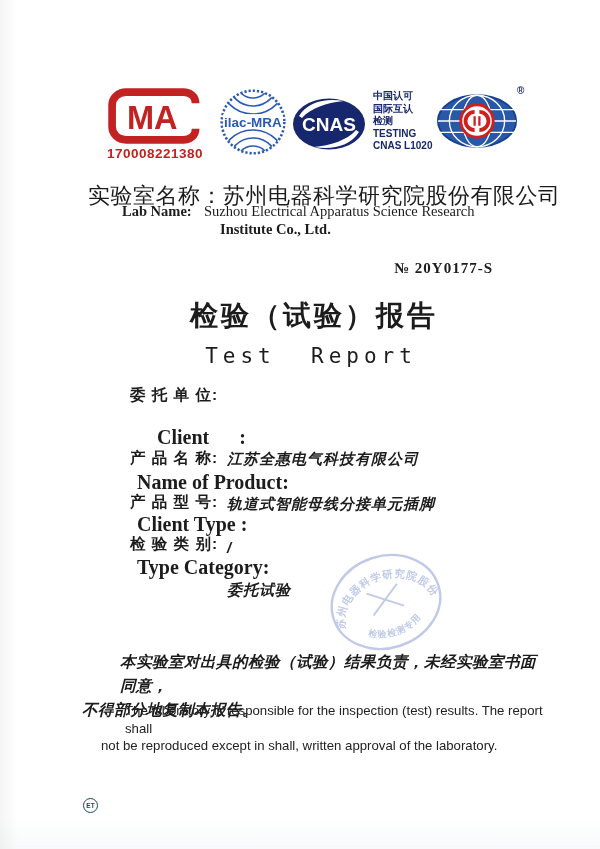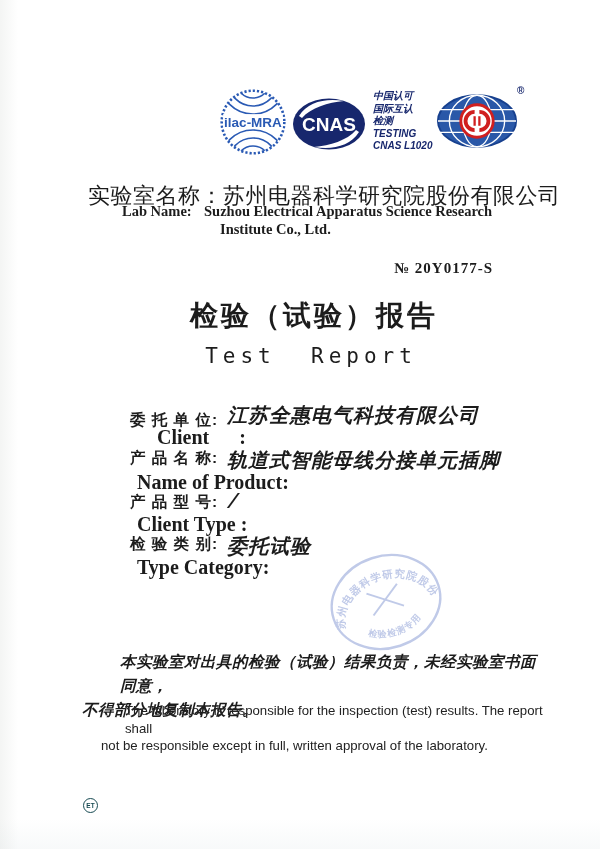--- a/index.html
+++ b/index.html
@@ -15,42 +15,42 @@
                linear-gradient(0deg,rgba(225,232,235,.25),rgba(255,255,255,0) 30px);
   }
   .abs{position:absolute;}
 
   
   .cma-wrap{left:103px;top:88px;width:104px;text-align:center;}
   .cma-number{margin-top:-2px;font-size:13.5px;font-weight:bold;color:#c22222;letter-spacing:.5px;}
   .ilac-wrap{left:220px;top:89px;}
   .cnas-wrap{left:292px;top:97px;}
   .acc-text{left:373px;top:90px;line-height:12.5px;font-size:10px;font-weight:bold;color:#17276d;}
-  .acc-text .ln{display:block;font-style:italic;}
+  .acc-text .ln{display:block;}
   .globe-wrap{left:436px;top:93px;}
   .reg-mark{left:517px;top:85px;font-size:10px;color:#17276d;font-weight:bold;}
 
   
   .lab-zh{left:88px;top:181px;font-size:22px;font-weight:normal;letter-spacing:.5px;}
   .serif{font-family:"Liberation Serif",serif;}
   .lab-en-label{left:122px;top:203px;font-size:14.5px;font-weight:600;}
-  .lab-en-1{left:204px;top:203px;font-size:14.5px;font-weight:700;}
+  .lab-en-1{left:204px;top:203px;font-size:14.5px;font-weight:400;}
   .lab-en-2{left:220px;top:221px;font-size:14.5px;font-weight:600;}
 
   
   .report-no{left:394px;top:260px;font-size:15px;font-weight:700;letter-spacing:1px;}
   .title-zh{left:0;top:297px;width:628px;text-align:center;font-size:28px;font-weight:bold;letter-spacing:3px;}
   .title-en{left:0;top:344px;width:622px;text-align:center;
     font-family:"DejaVu Sans Mono",monospace;font-size:21px;font-weight:500;
     letter-spacing:5px;white-space:pre;}
 
   
   .f-label{position:absolute;left:130px;font-size:15.5px;font-weight:bold;letter-spacing:1px;}
-  .f-value{position:absolute;left:227px;font-family:Liberation Mono, monospace;
-    font-style:italic;font-size:20px;font-weight:600;letter-spacing:1px;}
+  .f-value{position:absolute;left:227px;font-family:Liberation Sans, sans-serif;
+    font-style:italic;font-size:15px;font-weight:600;letter-spacing:1px;margin-top:48px;}
   .f-sub{position:absolute;left:137px;font-family:"Liberation Serif",serif;
     font-size:20px;font-weight:600;white-space:pre;}
   .sub-client{left:157px;}
 
   
   .stamp{left:327px;top:551px;width:118px;height:102px;
     transform:rotate(-18deg);opacity:.55;}
 
   
   .disc-zh{left:82px;top:650px;width:468px;font-family:"Liberation Serif",serif;
@@ -63,20 +63,27 @@
   
   .punch-mark{left:83px;top:798px;width:13px;height:13px;border:1.8px solid #174a52;
     border-radius:50%;color:#174a52;font-size:6.5px;font-weight:bold;
     display:flex;align-items:center;justify-content:center;letter-spacing:0;}
 </style>
 </head>
 <body>
 
 <div class="page">
 
+  <div class="abs cma-wrap">
+    <svg width="104" height="56" viewBox="0 0 104 62">
+      <path d="M97 17 C97 9.5 91 4.5 83 4.5 L20 4.5 C11 4.5 4.5 11 4.5 19 L4.5 43 C4.5 51 11 57.5 20 57.5 L83 57.5 C91 57.5 97 52.5 97 45" fill="none" stroke="#c22222" stroke-width="8.5"></path>
+      <text x="49" y="45" text-anchor="middle" font-size="36" font-weight="bold" font-family="Liberation Sans, sans-serif" fill="#c22222">MA</text>
+    </svg>
+    <div class="cma-number">170008221380</div>
+  </div>
 
   <div class="abs cnas-wrap">
     <svg width="74" height="54" viewBox="0 0 74 54">
       <ellipse cx="37" cy="27" rx="36" ry="25.5" fill="#17276d"></ellipse>
       <path d="M7 19 C16 5 33 1 52 4 C36 5.5 19 10.5 10 21 Z" fill="#ffffff"></path>
       <path d="M67 35 C58 49 41 53 22 50 C38 48.5 55 43.5 64 33 Z" fill="#ffffff"></path>
       <text x="37" y="34" text-anchor="middle" font-size="19" font-weight="bold" font-family="Liberation Sans, sans-serif" fill="#ffffff">CNAS</text>
     </svg>
   </div>
 
@@ -137,21 +144,21 @@
   <div class="abs lab-zh"><span>实验室名称：</span><span>苏州电器科学研究院股份有限公司</span></div>
   <div class="abs serif lab-en-label">Lab Name:</div>
   <div class="abs serif lab-en-1">Suzhou Electrical Apparatus Science Research</div>
   <div class="abs serif lab-en-2">Institute Co., Ltd.</div>
 
   <div class="abs serif report-no">№ 20Y0177-S</div>
   <div class="abs title-zh">检验（试验）报告</div>
   <div class="abs title-en">Test  Report</div>
 
   <div>
-    <span class="f-label" style="top:410px">委 托 单 位:</span>
+    <span class="f-label" style="top:385px">委 托 单 位:</span>
     <span class="f-value" style="top:402px">江苏全惠电气科技有限公司</span>
     <span class="f-sub sub-client" style="top:426px">Client      :</span>
   </div>
   <div>
     <span class="f-label" style="top:448px">产 品 名 称:</span>
     <span class="f-value" style="top:447px">轨道式智能母线分接单元插脚</span>
     <span class="f-sub" style="top:471px">Name of Product:</span>
   </div>
   <div>
     <span class="f-label" style="top:492px">产 品 型 号:</span>
@@ -183,18 +190,18 @@
       </g>
     </svg>
   </div>
 
   <div class="abs disc-zh">
     <span class="disc-line first">本实验室对出具的检验（试验）结果负责，未经实验室书面同意，</span>
     <span class="disc-line">不得部分地复制本报告。</span>
   </div>
   <div class="abs disc-en">
     <span class="disc-line first">The laboratory is responsible for the inspection (test) results. The report shall</span>
-    <span class="disc-line">not be responsible except in full, written approval of the laboratory.</span>
+    <span class="disc-line">not be reproduced except in shall, written approval of the laboratory.</span>
   </div>
 
   <div class="abs punch-mark">ET</div>
 
 </div>
 
 </body></html>

